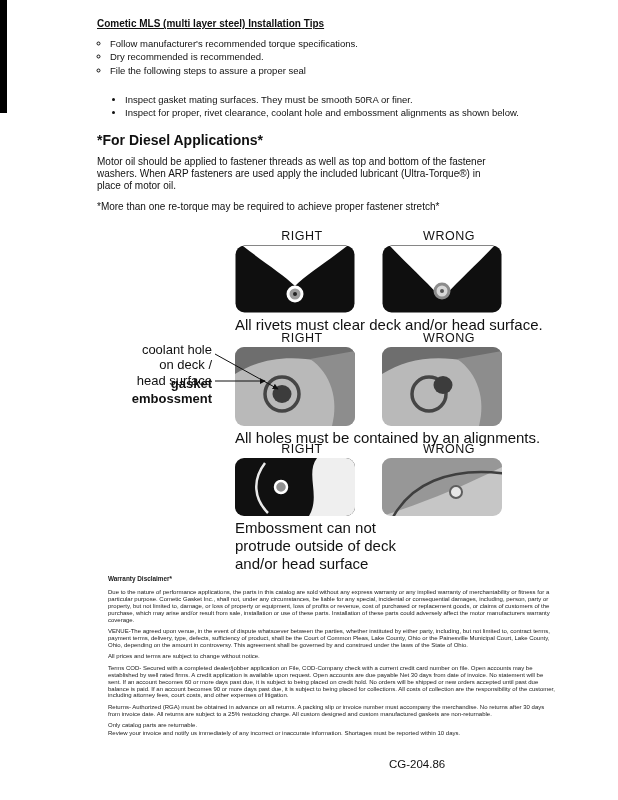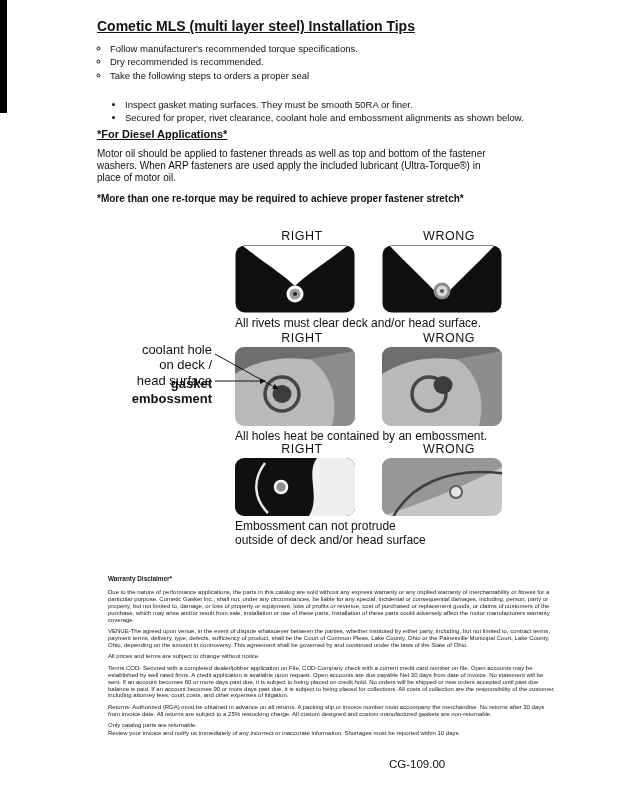--- a/index.html
+++ b/index.html
@@ -15,59 +15,59 @@
   }
   .edge-mark {
     position:absolute; left:0; top:0;
     width:7px; height:113px;
     background:#000000;
   }
   .content {
     position:absolute; left:97px; top:18px; width:432px;
   }
   h1.title {
-    font-size:14px; font-weight:bold;
+    font-size:10px; font-weight:bold;
     text-decoration:underline;
     margin-bottom:9px;
   }
   ul.outer {
     list-style-type:circle;
     padding-left:13px;
     font-size:9.5px; line-height:1.26;
   }
   ul.outer > li { margin-bottom:1.5px; }
   ul.inner {
     list-style-type:disc;
     padding-left:15px;
     margin-top:17px;
   }
   ul.inner > li { margin-bottom:1px; }
   h2.diesel {
-    font-size:11px; font-weight:bold;
-    margin-top:4px; margin-bottom:8px;text-decoration:underline;
+    font-size:14px; font-weight:bold;
+    margin-top:13px; margin-bottom:8px;
   }
   p.body {
     font-size:10px; line-height:1.22;
     width:404px;
     margin-bottom:9px;
   }
-  p.note { margin-bottom:0;font-weight:bold; }
+  p.note { margin-bottom:0; }
 
   .diag-row { position:absolute; left:235px; }
   #row1 { top:229px; }
   #row2 { top:331px; }
   #row3 { top:442px; }
   .fig-pair { display:flex; gap:13px; }
   .fig { width:134px; }
   .fig-label {
     font-size:12.5px; letter-spacing:0.5px;
     text-align:center; margin-bottom:2px;
   }
   .fig svg { display:block; width:120px; height:auto; }
-  .caption { font-size:12px; margin-top:3px; line-height:1.2; }
+  .caption { font-size:15px; margin-top:3px; line-height:1.2; }
   #row3 .caption { width:196px; }
 
   .ann {
     position:absolute;
     font-size:13px; line-height:1.18;
     text-align:right;
   }
   #ann-coolant { left:130px; top:342px; width:82px; }
   #ann-emboss  { left:112px; top:376px; width:100px;font-weight:bold; }
   #ann-arrows  { position:absolute; left:214px; top:348px; width:76px; height:48px; }
@@ -93,24 +93,24 @@
 <div class="page">
 
   <div class="edge-mark"></div>
 
   <div class="content">
     <h1 class="title">Cometic MLS (multi layer steel) Installation Tips</h1>
     <ul class="outer">
       <li>Follow manufacturer's recommended torque specifications.</li>
       <li>Dry recommended is recommended.</li>
       <li>
-        <span>Take the following steps to orders a proper seal</span>
+        <span>File the following steps to assure a proper seal</span>
         <ul class="inner">
           <li>Inspect gasket mating surfaces.  They must be smooth 50RA or finer.</li>
-          <li>Secured for proper, rivet clearance, coolant hole and embossment alignments as shown below.</li>
+          <li>Inspect for proper, rivet clearance, coolant hole and embossment alignments as shown below.</li>
         </ul>
       </li>
     </ul>
 
     <h2 class="diesel">*For Diesel Applications*</h2>
     <p class="body">Motor oil should be applied to fastener threads as well as top and bottom of the fastener washers. When ARP fasteners are used apply the included lubricant (Ultra-Torque®) in place of motor oil.</p>
     <p class="body note">*More than one re-torque may be required to achieve proper fastener stretch*</p>
   </div>
 
   <div class="diag-row" id="row1">
@@ -167,21 +167,21 @@
           <g clip-path="url(#clip2b)">
             <rect width="120" height="79" fill="#b9b9b9"></rect>
             <path d="M0,27 C30,9 64,5 120,23 L120,0 H0 Z" fill="#6e6e6e"></path>
             <path d="M120,79 H97 C104,53 96,26 75,12 L120,4 Z" fill="#8d8d8d"></path>
             <circle cx="47" cy="47" r="17" fill="none" stroke="#454545" stroke-width="3.5"></circle>
             <ellipse cx="61" cy="38" rx="9.5" ry="9" fill="#3c3c3c"></ellipse>
           </g>
         </svg>
       </figure>
     </div>
-    <div class="caption">All holes heat be contained by an embossment.</div>
+    <div class="caption">All holes must be contained by an alignments.</div>
   </div>
 
   <div class="ann" id="ann-coolant">coolant hole on deck / head surface</div>
   <div class="ann" id="ann-emboss">gasket embossment</div>
   <svg id="ann-arrows" viewBox="0 0 76 48">
     <defs>
       <marker id="arr" viewBox="0 0 8 8" refX="7" refY="4" markerWidth="6" markerHeight="6" orient="auto">
         <path d="M0,0 L8,4 L0,8 Z" fill="#111111"></path>
       </marker>
     </defs>
@@ -231,15 +231,15 @@
     <h3>Warranty Disclaimer*</h3>
     <p>Due to the nature of performance applications, the parts in this catalog are sold without any express warranty or any implied warranty of merchantability or fitness for a particular purpose.  Cometic Gasket Inc., shall not, under any circumstances, be liable for any special, incidental or consequential damages, including, person, party or property, but not limited to, damage, or loss of property or equipment, loss of profits or revenue, cost of purchased or replacement goods, or claims of customers of the purchase, which may arise and/or result from sale, installation or use of these parts.  Installation of these parts could adversely affect the motor manufacturers warranty coverage.</p>
     <p>VENUE-The agreed upon venue, in the event of dispute whatsoever between the parties, whether instituted by either party, including, but not limited to, contract terms, payment terms, delivery, type, defects, sufficiency of product, shall be the Court of Common Pleas, Lake County, Ohio or the Painesville Municipal Court, Lake County, Ohio, depending on the amount in controversy.  This agreement shall be governed by and construed under the laws of the State of Ohio.</p>
     <p>All prices and terms are subject to change without notice.</p>
     <p>Terms COD- Secured with a completed dealer/jobber application on File, COD-Company check with a current credit card number on file.  Open accounts may be established by well rated firms.  A credit application is available upon request.  Open accounts are due payable Net 30 days from date of invoice.  No statement will be sent.  If an account becomes 60 or more days past due, it is subject to being placed on credit hold.  No orders will be shipped or new orders accepted until past due balance is paid.  If an account becomes 90 or more days past due, it is subject to being placed for collections.  All costs of collection are the responsibility of the customer, including attorney fees, court costs, and other expenses of litigation.</p>
     <p>Returns- Authorized (RGA) must be obtained in advance on all returns.  A packing slip or invoice number must accompany the merchandise.  No returns after 30 days from invoice date.  All returns are subject to a 25% restocking charge.  All custom designed and custom manufactured gaskets are non-returnable.</p>
     <p class="tight">Only catalog parts are returnable.</p>
     <p>Review your invoice and notify us immediately of any incorrect or inaccurate information.  Shortages must be reported within 10 days.</p>
   </div>
 
-  <div class="footer-code">CG-109.00</div>
+  <div class="footer-code">CG-204.86</div>
 
 </div>
 
 </body></html>

